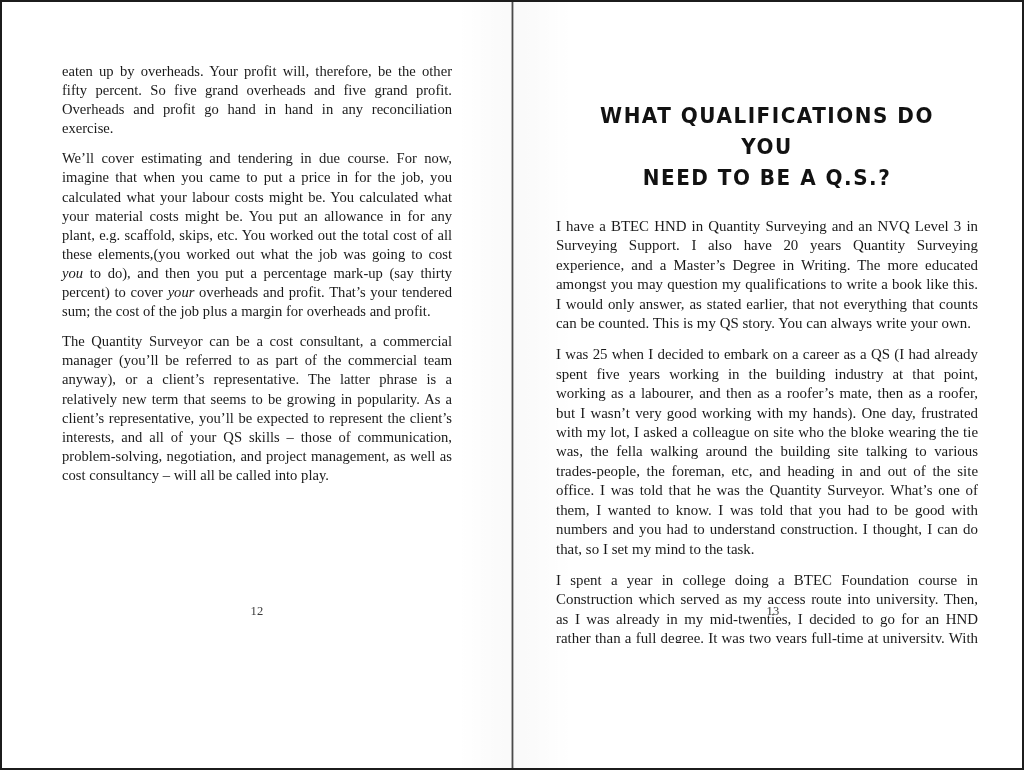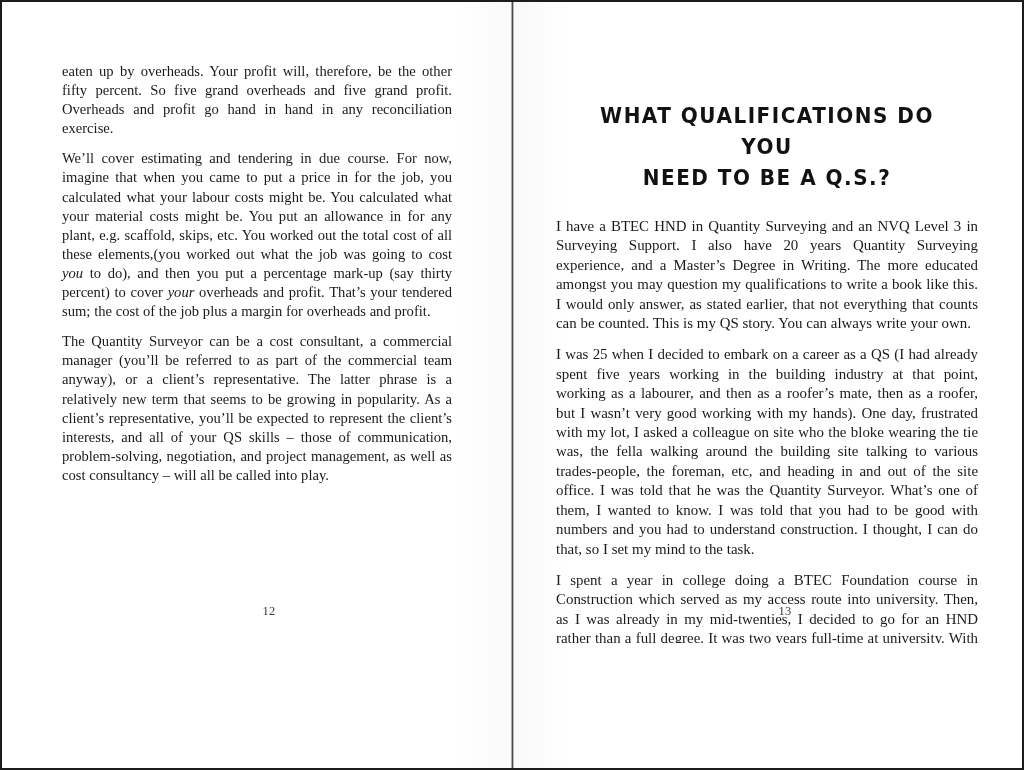--- a/index.html
+++ b/index.html
@@ -112,21 +112,20 @@
   .folio {
     position: absolute;
     bottom: 24px;
     left: 0;
     width: 100%;
     text-align: center;
     font-family: "Liberation Serif", "DejaVu Serif", serif;
     font-size: 12.5px;
     color: #3a3a3a;
     letter-spacing: 0.3px;
-    margin-left: 12px;
   }
   .page-left  .folio { padding-left: 0px; }
   .page-right .folio { padding-left: 6px; }
 </style>
 </head>
 <body>
 
 <div id="spread">
 
   <div class="gutter"></div>

